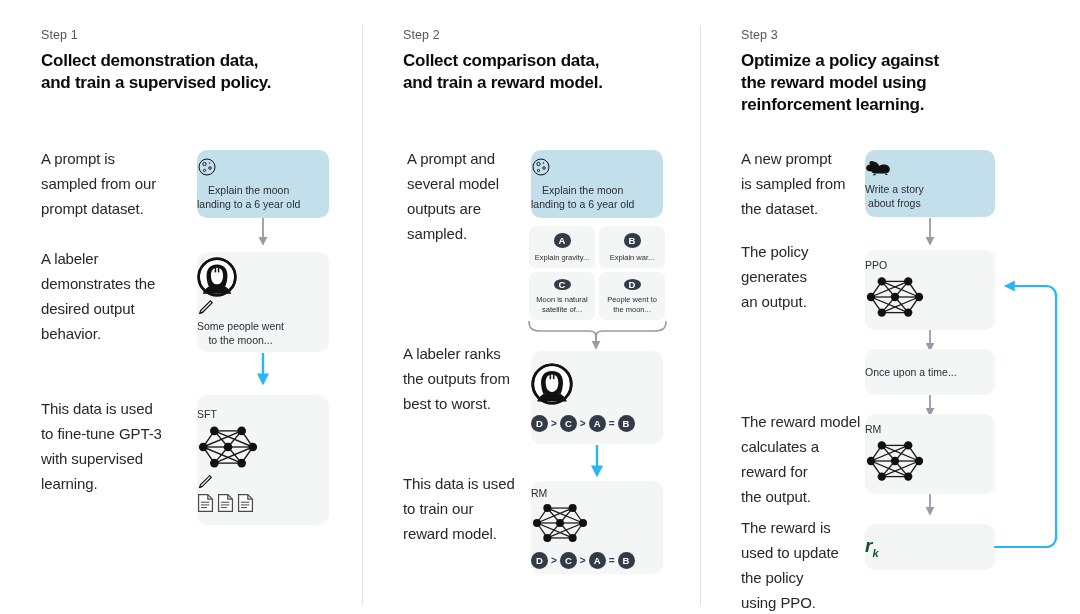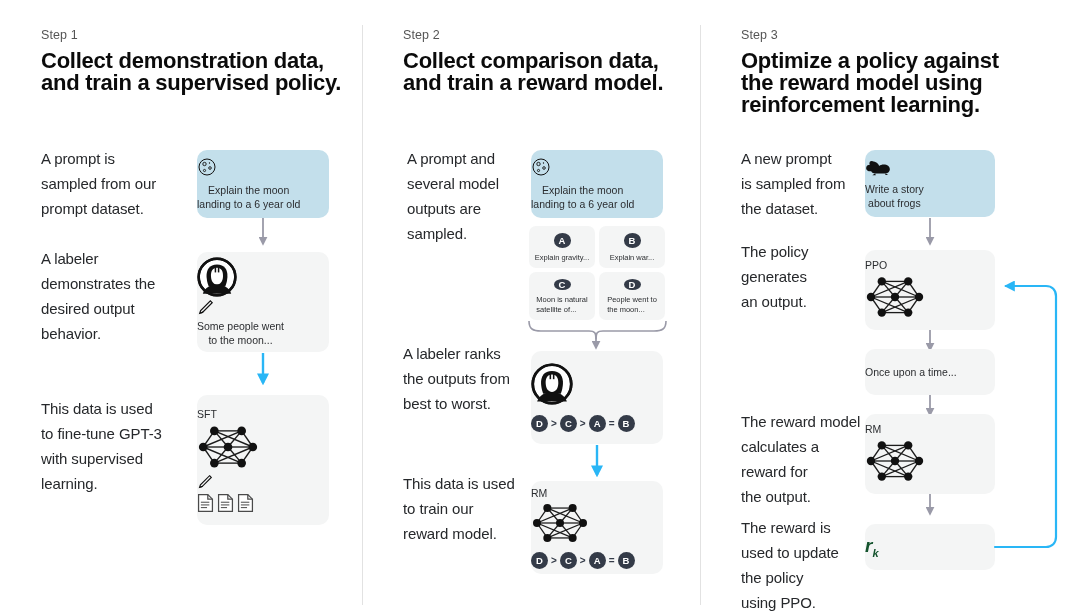--- a/index.html
+++ b/index.html
@@ -25,21 +25,21 @@
   #divider-1 { left: 362px; }
   #divider-2 { left: 700px; }
 
   
   .step-label {
     position: absolute; left: 41px; top: 28px;
     font-size: 12.5px; color: #555; letter-spacing: .1px;
   }
   .step-title {
     position: absolute; left: 41px; top: 50px;
-    font-size: 22px; font-weight: bold; line-height: 22px;
+    font-size: 17px; font-weight: bold; line-height: 22px;
     color: #0b0b0b; letter-spacing: -.25px;
   }
 
   
   .para {
     position: absolute;
     font-size: 15px; line-height: 25px; color: #26282b;
     letter-spacing: -.1px;
   }
 
@@ -68,21 +68,21 @@
     padding-top: 7px; padding-bottom: 6px;
   }
   .opt-badge {
     width: 17px; height: 17px; border-radius: 50%;
     background: #343b48; color: #fff;
     font-size: 9.5px; font-weight: bold;
     display: flex; align-items: center; justify-content: center;
     margin-bottom: 5px;
   }
   .opt-text {
-    font-size: 7.5px; line-height: 9.5px; 
+    font-size: 7.5px; line-height: 9.5px; text-align: center;
     color: #2b2d30; padding: 0 3px;
   }
 
   
   .rank-row { display: flex; align-items: center; gap: 3px; }
   .rank-badge {
     width: 17px; height: 17px; border-radius: 50%;
     background: #343b48; color: #fff;
     font-size: 9.5px; font-weight: bold;
     display: flex; align-items: center; justify-content: center;

